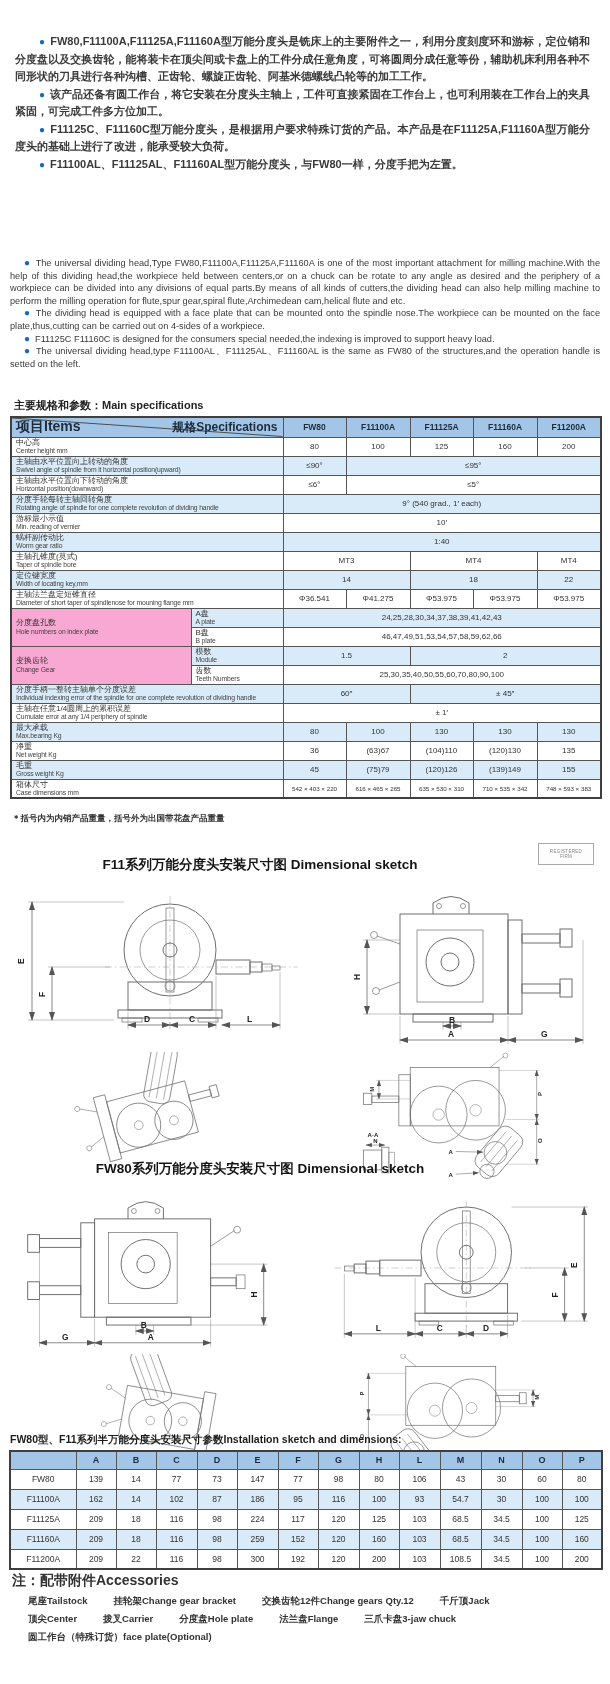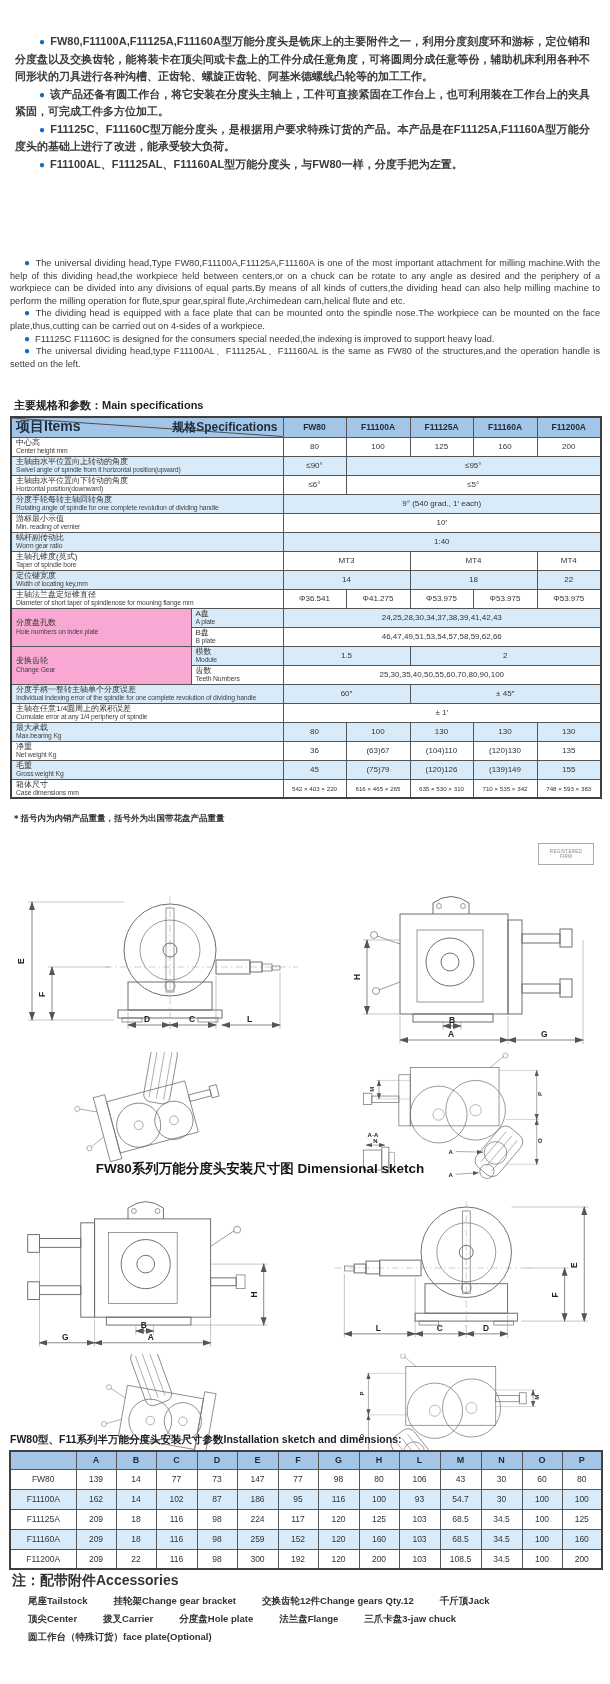--- a/index.html
+++ b/index.html
@@ -302,20 +302,21 @@
   </tbody>
     </table>
 
   <div class="footnote">＊括号内为内销产品重量，括号外为出国带花盘产品重量</div>
 
   <div class="badge">
     <div>REGISTERED</div>
     <div>FIRM</div>
   </div>
 
+  <div class="sketch-title f11-title">F11系列万能分度头安装尺寸图 Dimensional sketch</div>
 
   <div class="sk f11-sk">
     <div class="sk-row">
 
       <svg width="320" height="150" viewBox="0 0 320 150">
         <line class="cl" x1="95" y1="85" x2="288" y2="85"></line>
           <line class="cl" x1="160" y1="14" x2="160" y2="144"></line>
         <circle class="oln" cx="160" cy="68" r="46"></circle>
           <circle class="oln2" cx="160" cy="68" r="30"></circle>
           <circle class="oln" cx="160" cy="68" r="7"></circle>

